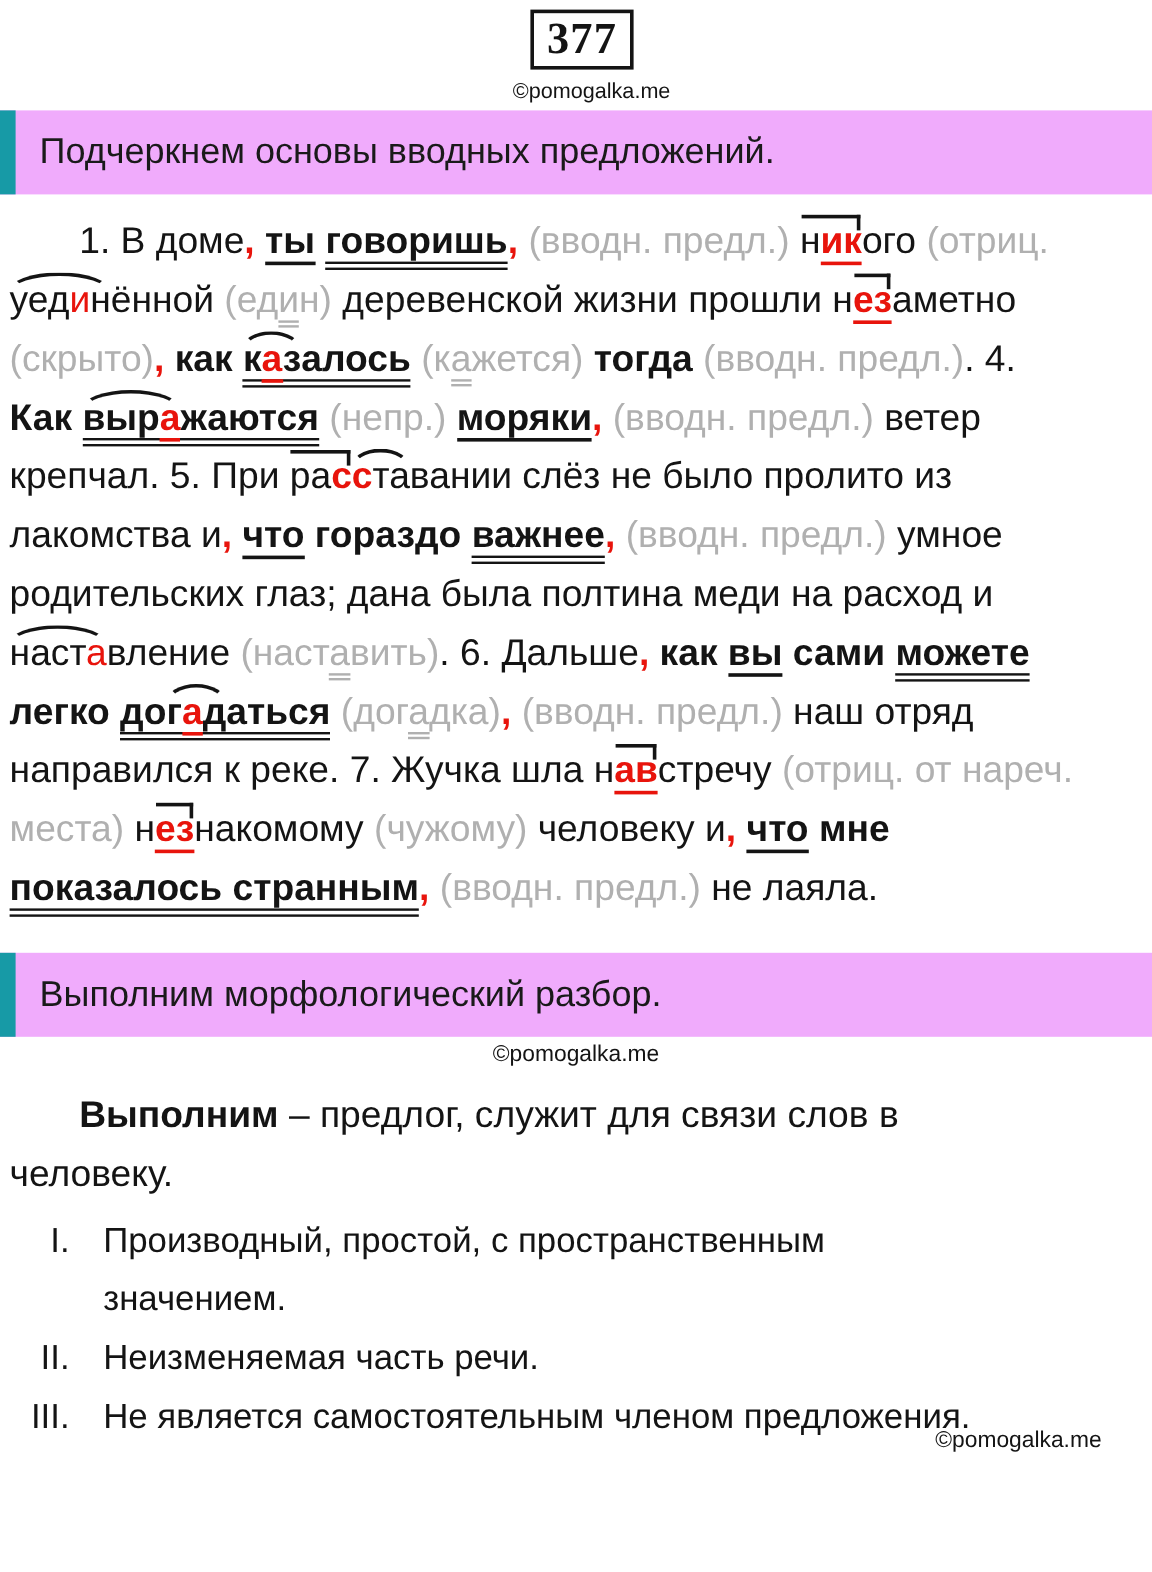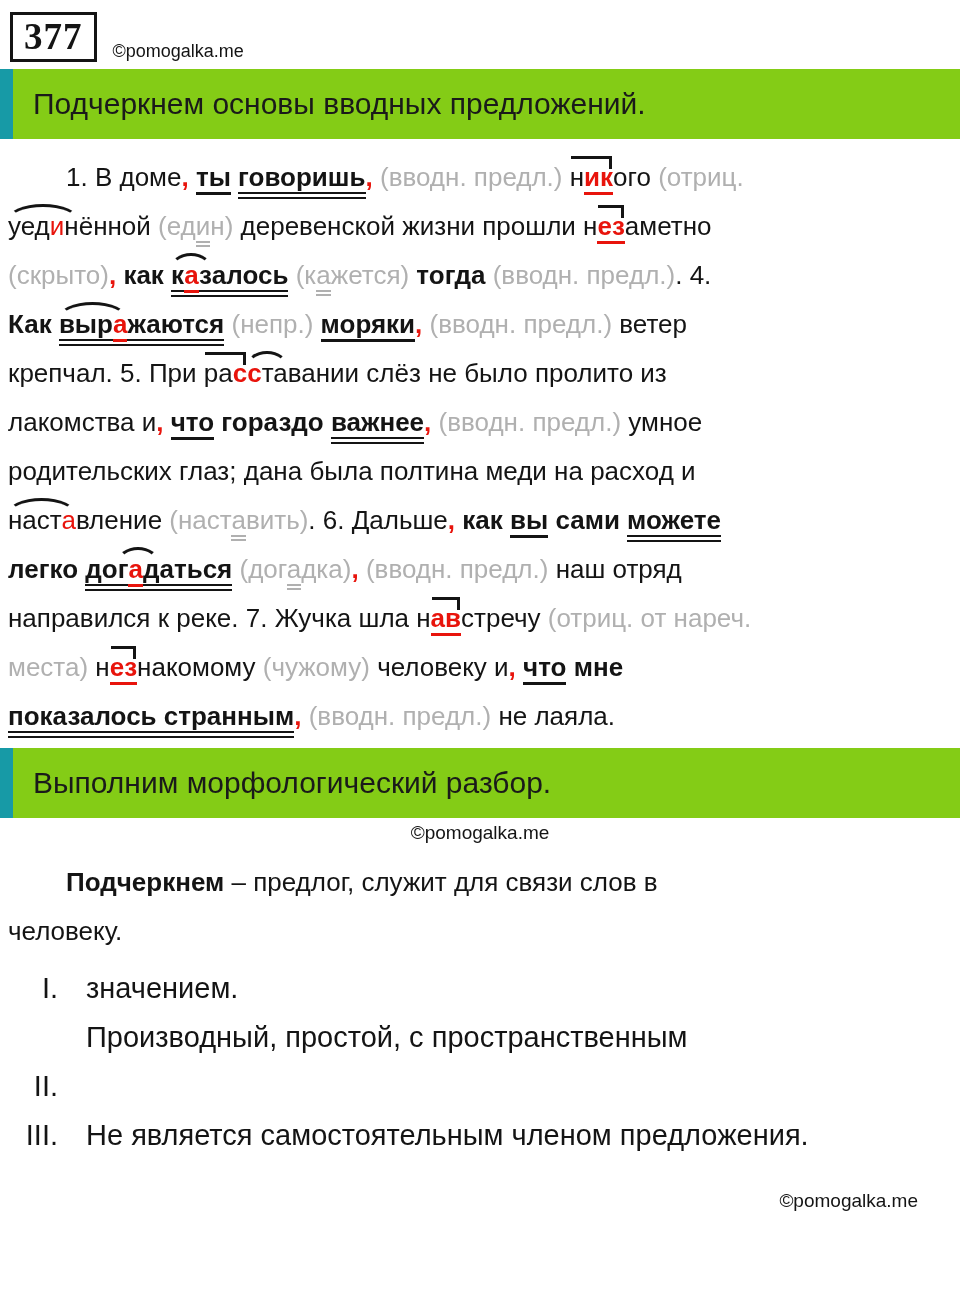--- a/index.html
+++ b/index.html
@@ -1,31 +1,31 @@
 <!DOCTYPE html>
 <html><head>
 <meta charset="utf-8">
 <style>
   html,body{margin:0;padding:0;background:#ffffff;}
   .page{
     position:relative;width:960px;height:1310px;overflow:hidden;background:#fff;
     font-family:"Liberation Sans","DejaVu Sans",sans-serif;color:#141414;
   }
-  .topbar{display:flex;align-items:flex-end;padding:8px 0 0 10px;height:54px;}
+  .topbar{display:flex;align-items:center;padding:8px 0 0 10px;height:54px;flex-direction:column;}
   .num-box{
     border:3px solid #141414;font-family:"Liberation Serif","DejaVu Serif",serif;
     font-weight:700;font-size:37px;line-height:44px;padding:0 11px;letter-spacing:1px;
   }
   .wm{font-weight:400;font-size:18px;color:#141414;}
   .wm-top{margin:8px 0 0 16px;}
   .section-header{
-    margin-top:7px;background:#84cc16;border-left:13px solid #179aa6;
+    margin-top:30px;background:#f0abfc;border-left:13px solid #179aa6;
     font-size:30px;line-height:44px;padding:13px 10px 13px 20px;color:#1a1a1a;
   }
-  .textblock{margin-top:14px;font-size:26px;padding-left:8px;}
+  .textblock{margin-top:14px;font-size:31px;padding-left:8px;}
   .line{height:49px;line-height:49px;white-space:pre;}
   .line.ind{padding-left:58px;}
   .seg{white-space:pre;}
   .b{font-weight:700;}
   .u1{border-bottom:3px solid #141414;}
   .u2{border-bottom:7px double #141414;}
   .r{color:#e8140c;font-weight:700;}
   .red{color:#e8140c;}
   .ru{border-bottom:3px solid #e8140c;}
   .gray{color:#b0b0b0;}
@@ -77,34 +77,37 @@
       <div class="line"><span class="seg b u2">показалось странным</span><span class="seg r">,</span><span class="seg"> </span><span class="seg gray">(вводн. предл.)</span><span class="seg"> не лаяла.</span></div>
     </div>
 
   <div class="section-header">
     <span>Выполним морфологический разбор.</span>
   </div>
 
   <div class="wm wm-center">©pomogalka.me</div>
 
   <div class="textblock" id="morph-lines">
-      <div class="line ind"><span class="seg b">Подчеркнем</span><span class="seg"> – предлог, служит для связи слов в</span></div>
+      <div class="line ind"><span class="seg b">Выполним</span><span class="seg"> – предлог, служит для связи слов в</span></div>
       <div class="line"><span class="seg">человеку.</span></div>
     </div>
 
   <div class="roman-list" id="roman-list">
       <div class="roman-row">
         <div class="roman-num">I.</div>
         <div class="roman-content">
+          <div class="line">Производный, простой, с пространственным</div>
           <div class="line">значением.</div>
-          <div class="line">Производный, простой, с пространственным</div>
         </div>
       </div>
       <div class="roman-row">
         <div class="roman-num">II.</div>
+        <div class="roman-content">
+          <div class="line">Неизменяемая часть речи.</div>
+        </div>
       </div>
       <div class="roman-row">
         <div class="roman-num">III.</div>
         <div class="roman-content">
           <div class="line">Не является самостоятельным членом предложения.</div>
         </div>
       </div>
     </div>
 
   <div class="wm wm-bottom">©pomogalka.me</div>

